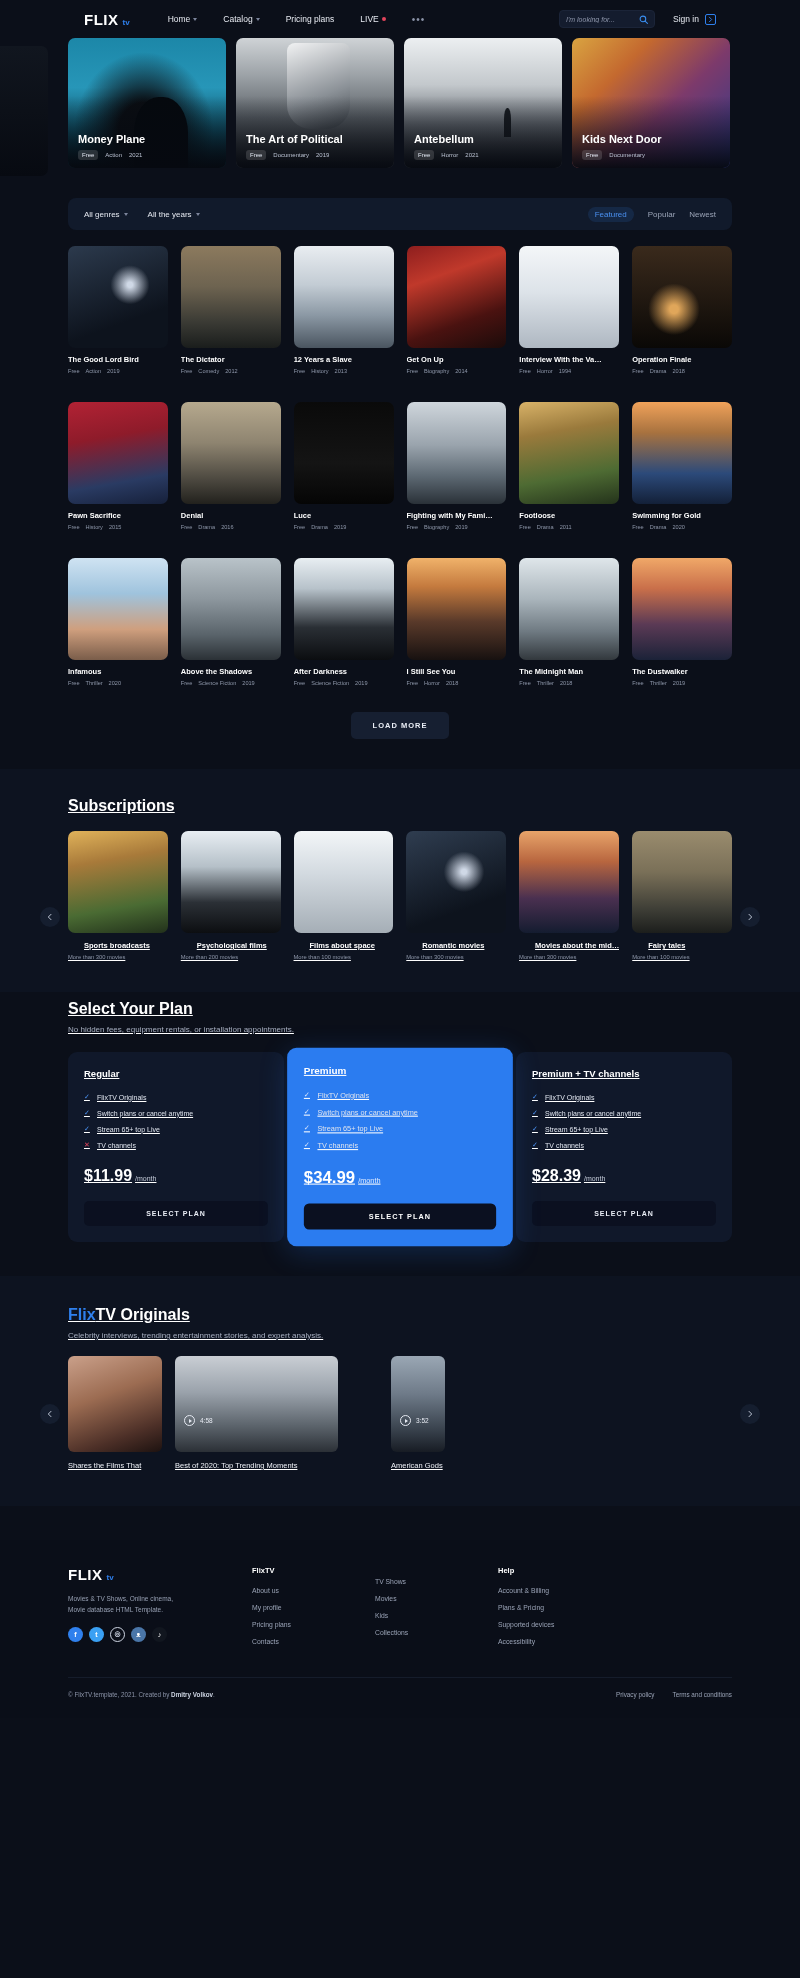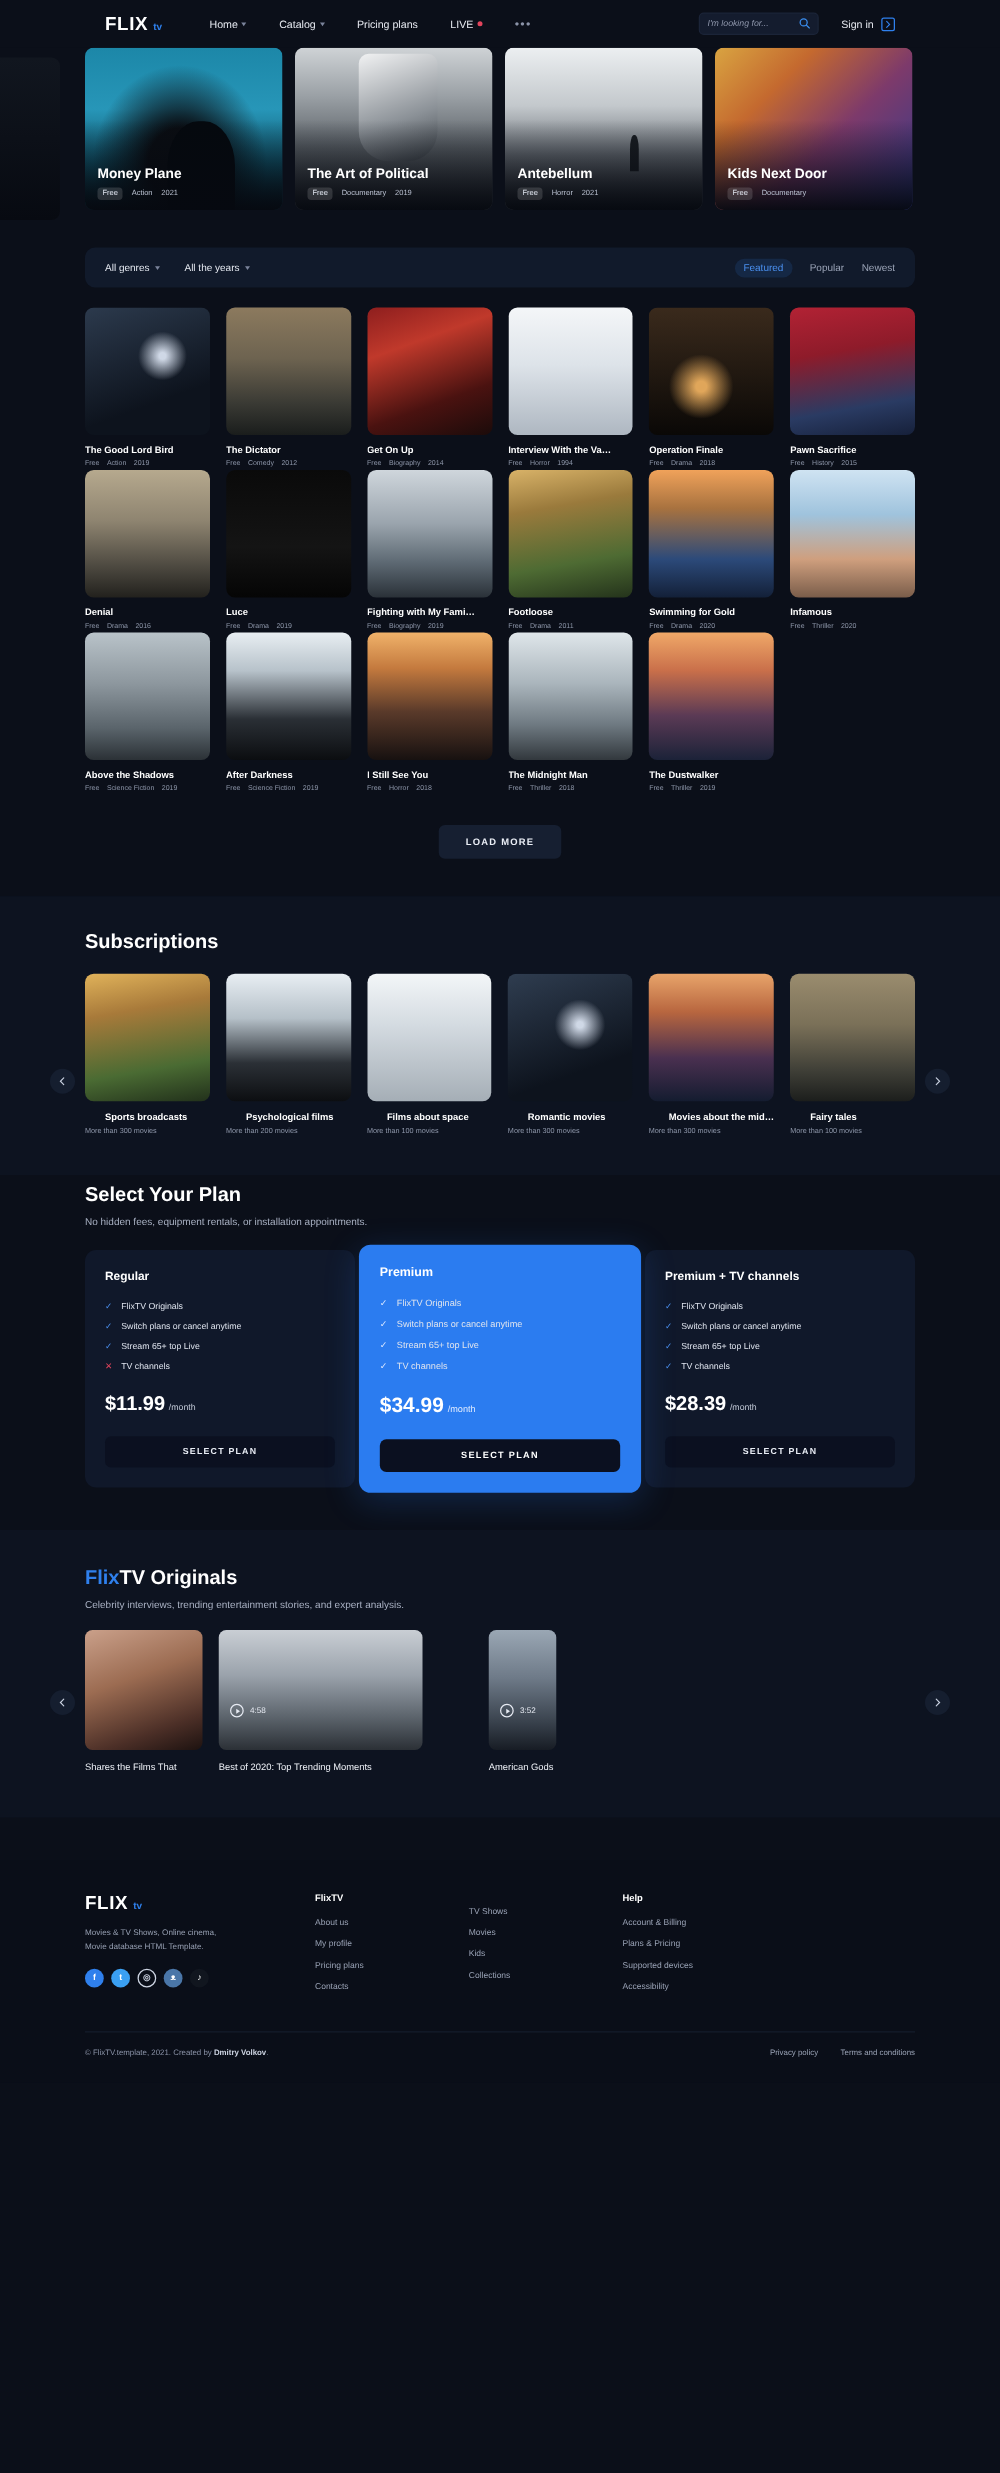--- a/index.html
+++ b/index.html
@@ -106,21 +106,21 @@
     background: #111a2b; border-radius: 8px; height: 32px;
     display: flex; align-items: center; padding: 0 16px;
   }
   .filter-group { display: flex; gap: 20px; }
   .filter-pill { font-size: 8px; color: #e4e8f0; display:flex; align-items:center; gap:4px; cursor: pointer; white-space: nowrap; }
   .sorts { margin-left: auto; display: flex; align-items: center; gap: 14px; }
   .sort-item { font-size: 8px; color: #9aa3b6; cursor: pointer; }
   .sort-item.active { color: #4a90f0; background: rgba(47,128,237,.14); padding: 3px 7px; border-radius: 10px; }
 
   .grid {
-    display: grid; grid-template-columns: repeat(6, 1fr); gap: 2px 13px;
+    display: grid; grid-template-columns: repeat(6, 1fr); gap: 28px 13px;
     margin-top: 16px;
   }
   .movie { cursor: pointer; }
   .movie-thumb {
     width: 100%; height: 102px; border-radius: 7px; overflow: hidden; position: relative;
     background: #0f141e;
   }
   .movie-title {
     font-size: 7.5px; font-weight: bold; color: #fff; margin-top: 7px;
     white-space: nowrap; overflow: hidden; text-overflow: ellipsis;
@@ -130,21 +130,21 @@
 
   .loadmore-wrap { display: flex; justify-content: center; margin: 26px 0 0 0; }
   .loadmore {
     background: #161f31; color: #e9edf5; font-size: 7.5px; letter-spacing: 1px;
     border: none; border-radius: 5px; padding: 9px 22px; cursor: pointer;
     font-family: "Liberation Sans", sans-serif; font-weight: bold;
   }
 
   
   .band { background: #0d1320; }
-  .section { padding: 0 68px; position: relative; }
+  .section { padding: 0 68px; position: relative; text-decoration: underline; }
   .section-title { font-size: 16px; font-weight: bold; color: #fff; }
   .section-sub { font-size: 8px; color: #a8b0c2; margin-top: 7px; }
 
   .subs-row { display: grid; grid-template-columns: repeat(6,1fr); gap: 13px; margin-top: 16px; }
   .sub-thumb { width: 100%; height: 102px; border-radius: 7px; overflow: hidden; position: relative; }
   .sub-title { font-size: 7.5px; font-weight: bold; margin-top: 8px; color:#fff;
     white-space: nowrap; overflow: hidden; text-overflow: ellipsis; padding-left: 16px; }
   .sub-sub { font-size: 5.8px; color: #8e97aa; margin-top: 4px; }
 
   .arrow {
@@ -381,20 +381,29 @@
         <div class="movie">
           <div class="movie-thumb t2"></div>
           <div class="movie-title">The Dictator</div>
           <div class="movie-meta">
             <span class="mm">Free</span>
             <span class="mm">Comedy</span>
             <span class="mm">2012</span>
           </div>
         </div>
         <div class="movie">
+          <div class="movie-thumb t3"></div>
+          <div class="movie-title">12 Years a Slave</div>
+          <div class="movie-meta">
+            <span class="mm">Free</span>
+            <span class="mm">History</span>
+            <span class="mm">2013</span>
+          </div>
+        </div>
+        <div class="movie">
           <div class="movie-thumb t4"></div>
           <div class="movie-title">Get On Up</div>
           <div class="movie-meta">
             <span class="mm">Free</span>
             <span class="mm">Biography</span>
             <span class="mm">2014</span>
           </div>
         </div>
         <div class="movie">
           <div class="movie-thumb t5"></div>

